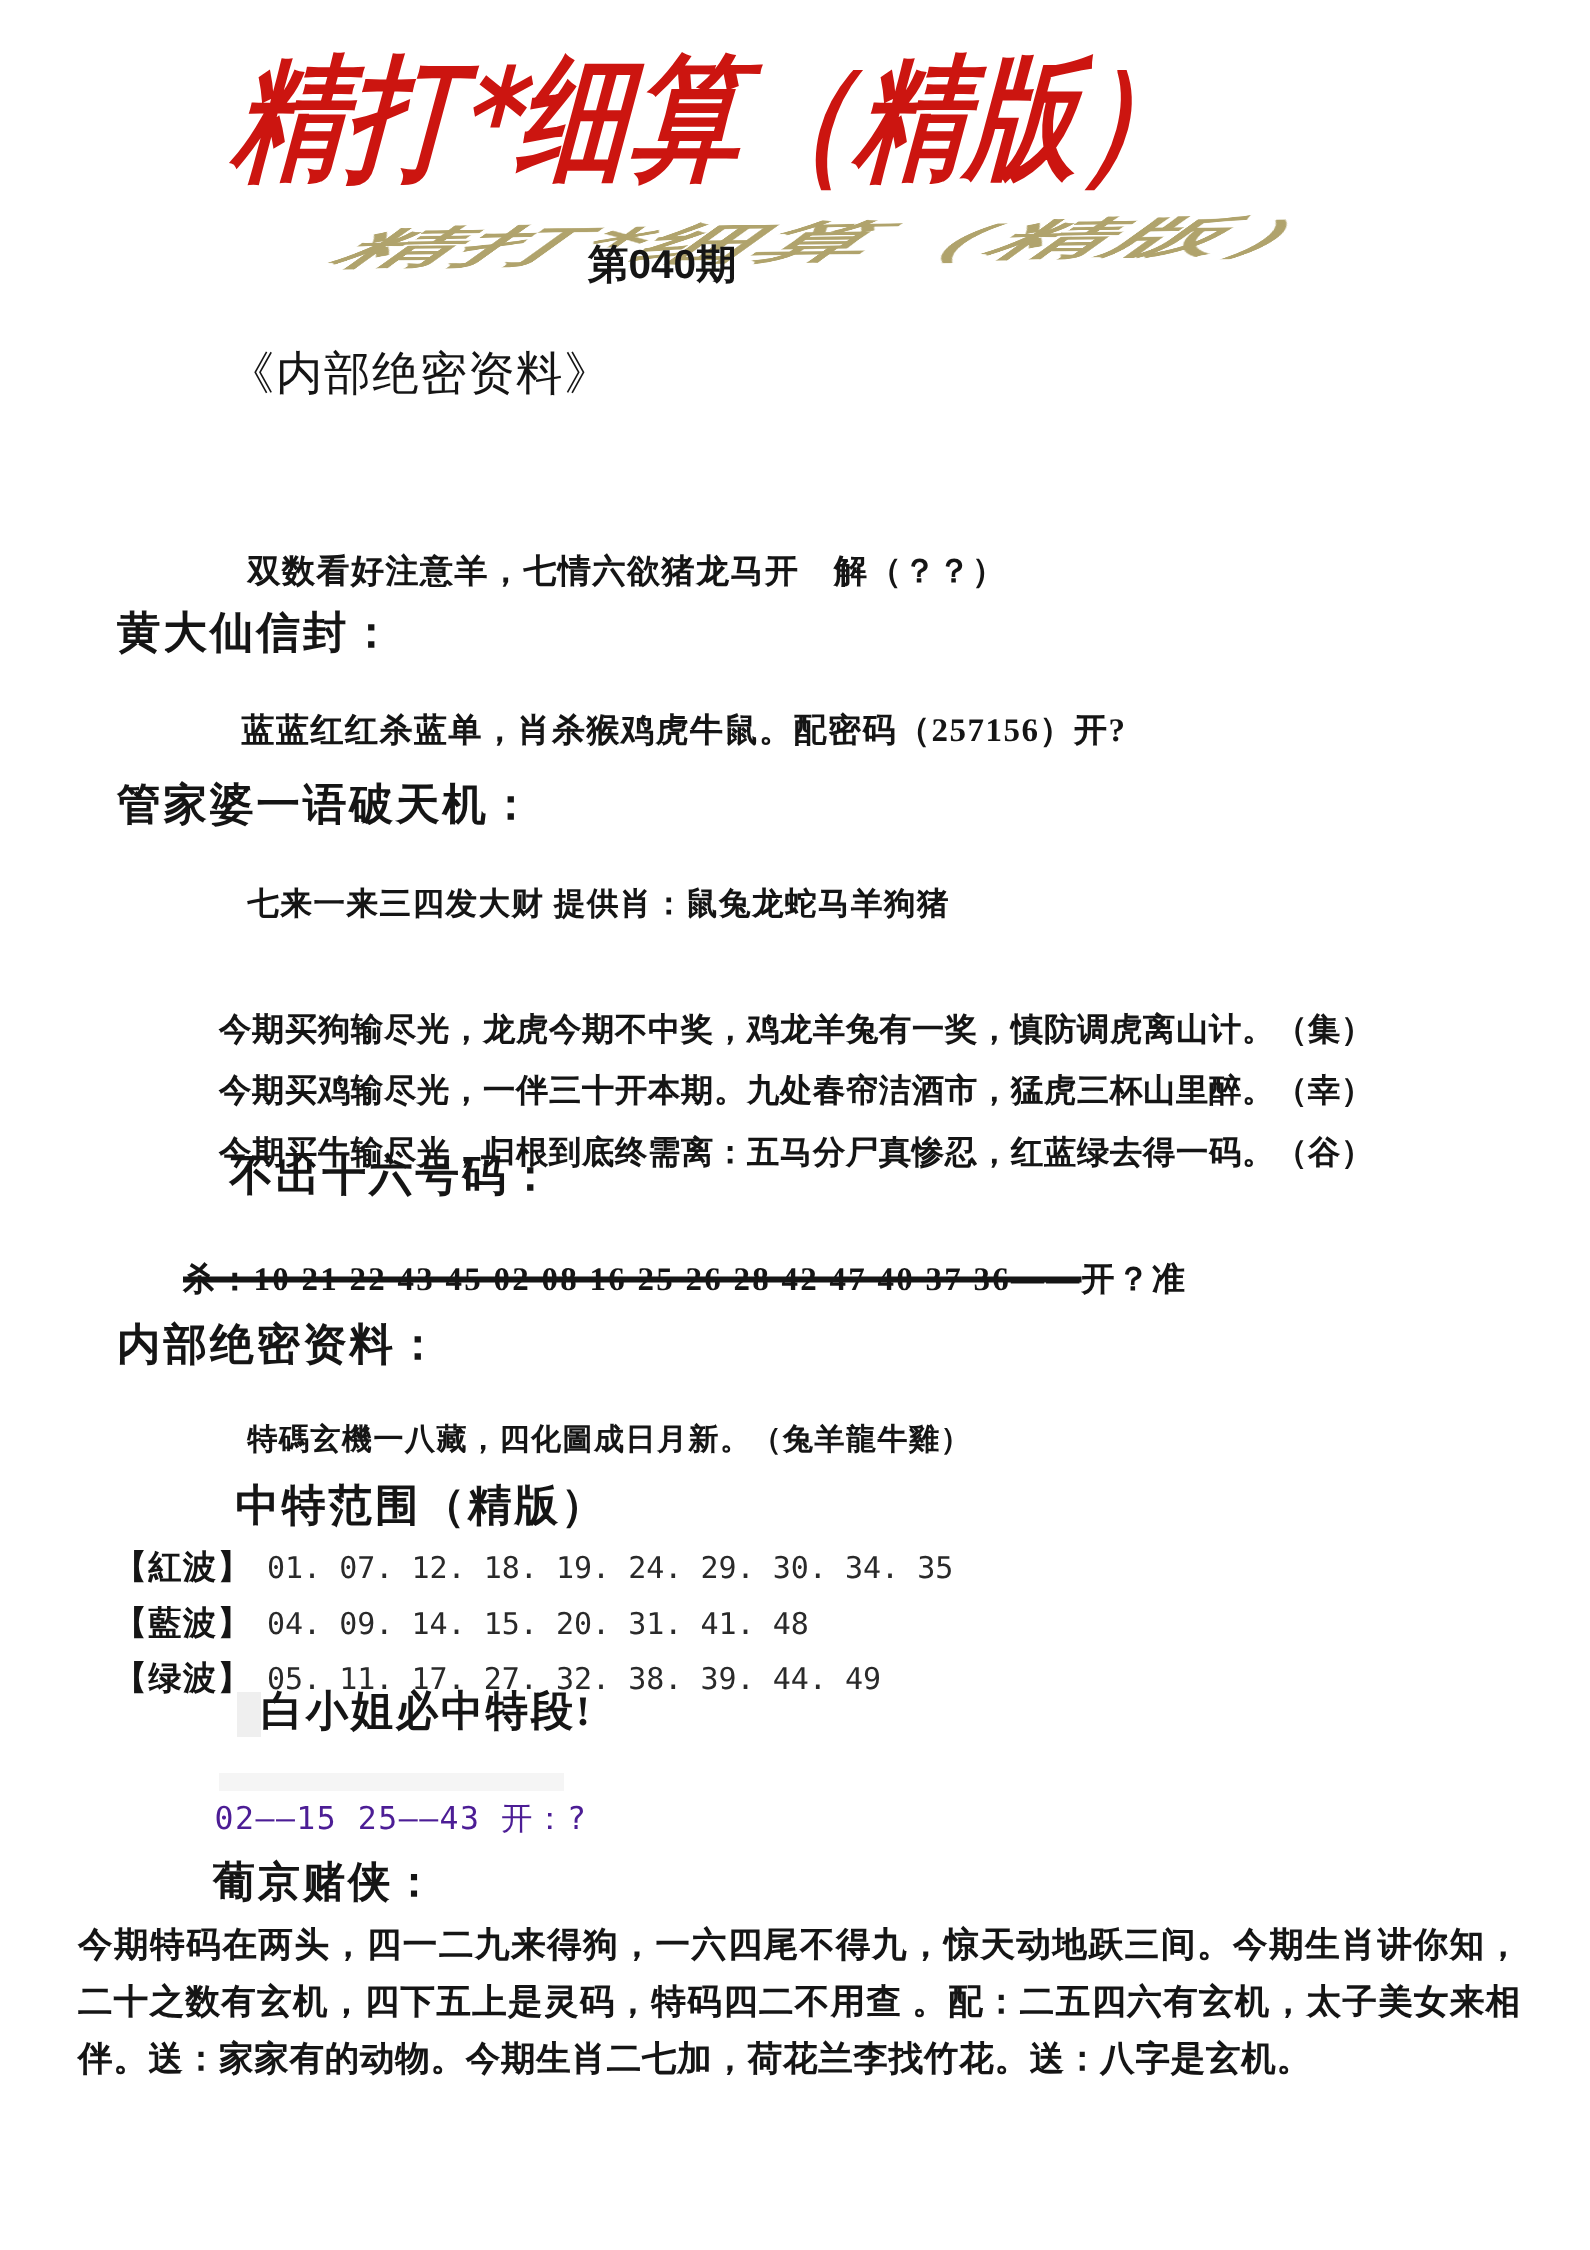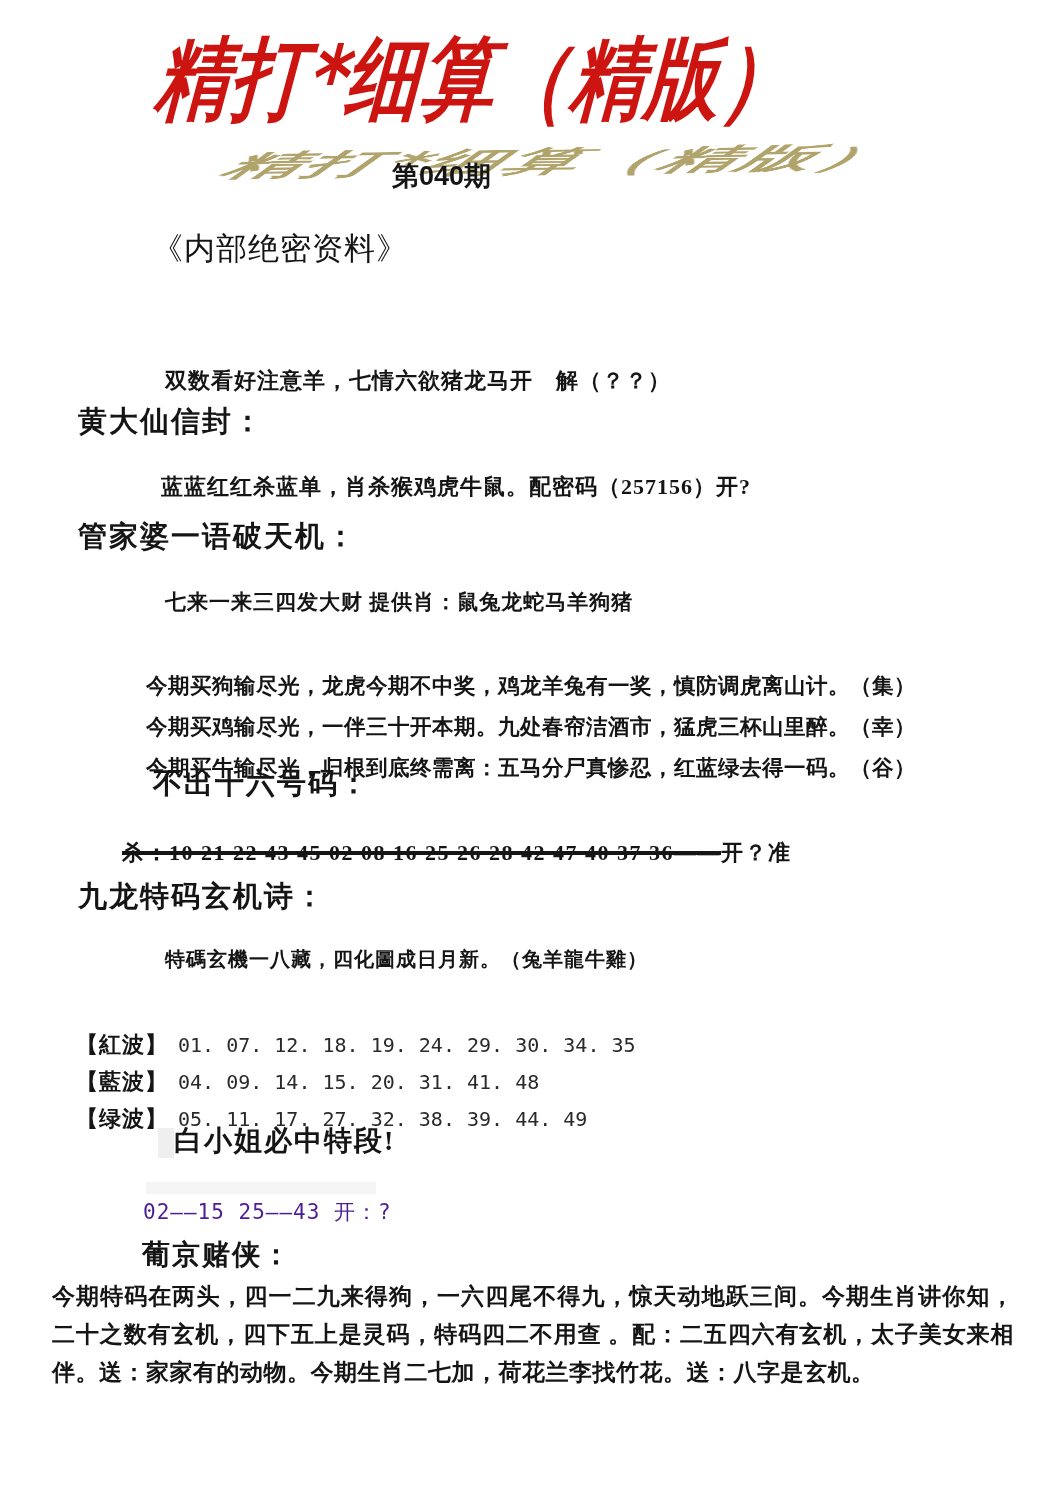--- a/index.html
+++ b/index.html
@@ -81,23 +81,24 @@
     <div>今期买狗输尽光，龙虎今期不中奖，鸡龙羊兔有一奖，慎防调虎离山计。（集）</div>
     <div>今期买鸡输尽光，一伴三十开本期。九处春帘洁酒市，猛虎三杯山里醉。（幸）</div>
     <div>今期买牛输尽光，归根到底终需离：五马分尸真惨忍，红蓝绿去得一码。（谷）</div>
   </div>
 
   <div class="abs h-indent" style="left:153px;top:764px">不出十六号码：</div>
   <div class="abs kill">
     <span class="struck">杀：10 21 22 43 45 02 08 16 25 26 28 42 47 40 37 36——</span><span>开？准</span>
   </div>
 
-  <div class="abs h-left" style="top:877px">九龙特码玄机诗：</div>
+  <div class="abs h-left" style="top:877px">内部绝密资料：</div>
   <div class="abs line-bold" style="left:146px;top:946px;font-size:20px">特碼玄機一八藏，四化圖成日月新。（兔羊龍牛雞）</div>
 
+  <div class="abs h-indent" style="left:157px;top:984px;font-weight:bold">中特范围（精版）</div>
   <div class="waves">
     <div class="wave-row">
       <span class="wave-label">【紅波】</span><span class="wave-nums">01. 07. 12. 18. 19. 24. 29. 30. 34. 35</span>
     </div>
     <div class="wave-row">
       <span class="wave-label">【藍波】</span><span class="wave-nums">04. 09. 14. 15. 20. 31. 41. 48</span>
     </div>
     <div class="wave-row">
       <span class="wave-label">【绿波】</span><span class="wave-nums">05. 11. 17. 27. 32. 38. 39. 44. 49</span>
     </div>

